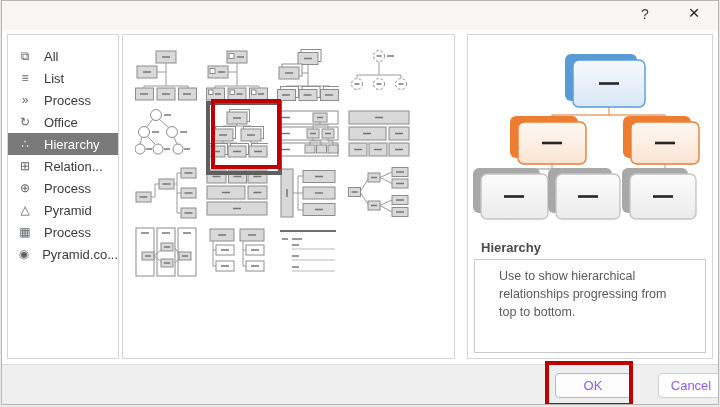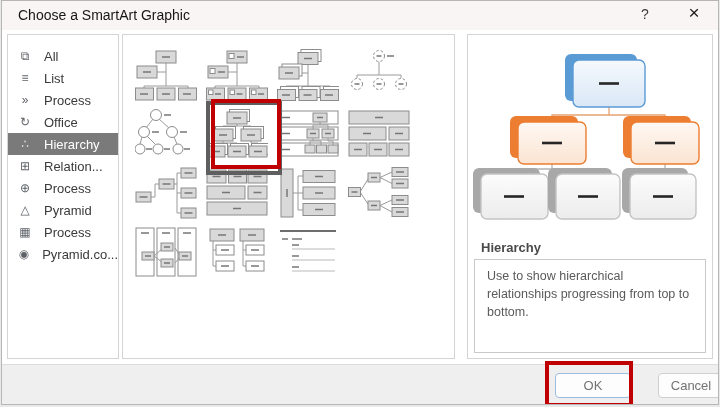--- a/index.html
+++ b/index.html
@@ -46,39 +46,38 @@
 
   .sel-frame { position:absolute; left:83px; top:66px; width:76px; height:74px;
                border:4px solid #5f5f5f; z-index:1; }
   .annotation { border:4px solid var(--annotation-red); position:absolute; z-index:3; }
   .ann-thumb { left:88px; top:64px; width:70px; height:70px; }
 
   
   .pv-svg { position:absolute; left:2px; top:2px; }
   .pv-heading { position:absolute; left:13px; top:205px; font-size:13px; font-weight:bold; color:#4a4a4a; }
   .pv-desc { position:absolute; left:6px; top:224px; width:232px; height:94px;
-             border:1px solid #c9c9c9; padding:7px 12px; font-size:12.5px; color:#5a5a5a;
+             border:1px solid #c9c9c9; padding:7px 24px; font-size:12.5px; color:#5a5a5a;
              line-height:1.45; }
 
   
   .footer { position:absolute; left:0; right:0; bottom:0; height:40px; background:#efefef;
             border-top:1px solid #dcdcdc; }
   .btn { position:absolute; top:372px; height:25px; background:#fdfdfd; border-radius:4px;
-         font-size:13px; color:#737373; text-align:center; line-height:23px; cursor:default; }
+         font-size:13px; color:#8b5cf6; text-align:center; line-height:23px; cursor:default; }
   .ok-btn { left:553px; width:76px; border:1px solid #9dbdde; }
   .cancel-btn { left:656px; width:66px; border:1px solid #cfcfcf; }
   .ann-ok { left:543px; top:360px; width:88px; height:46px; }
 </style>
 </head>
 <body>
 
 <div class="dialog">
 
   <div class="titlebar">
-    <div class="title">Choose a SmartArt Graphic</div>
     <div class="help-btn">?</div>
     <div class="close-btn">×</div>
   </div>
 
   <div class="panel categories">
     <div class="cat-item">
       <span class="cat-icon">⧉</span>
       <span>All</span>
     </div>
     <div class="cat-item">

